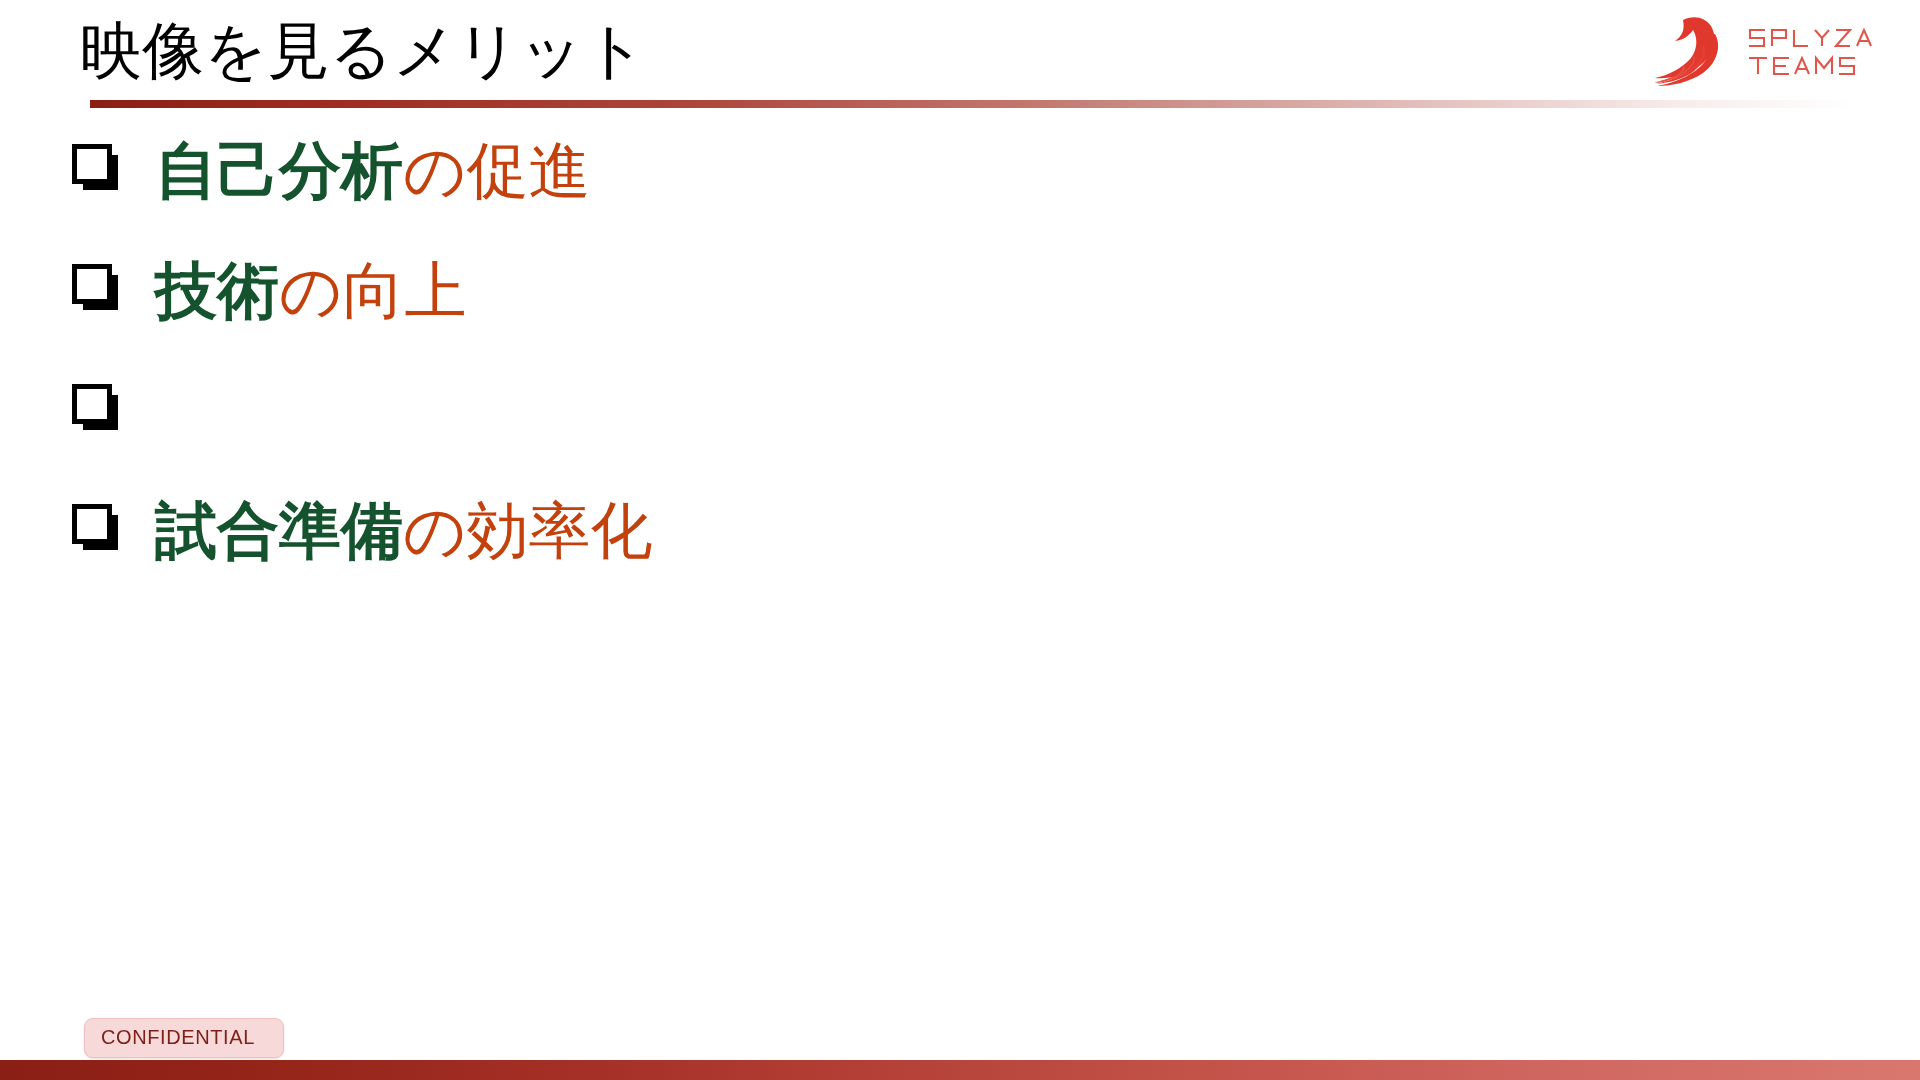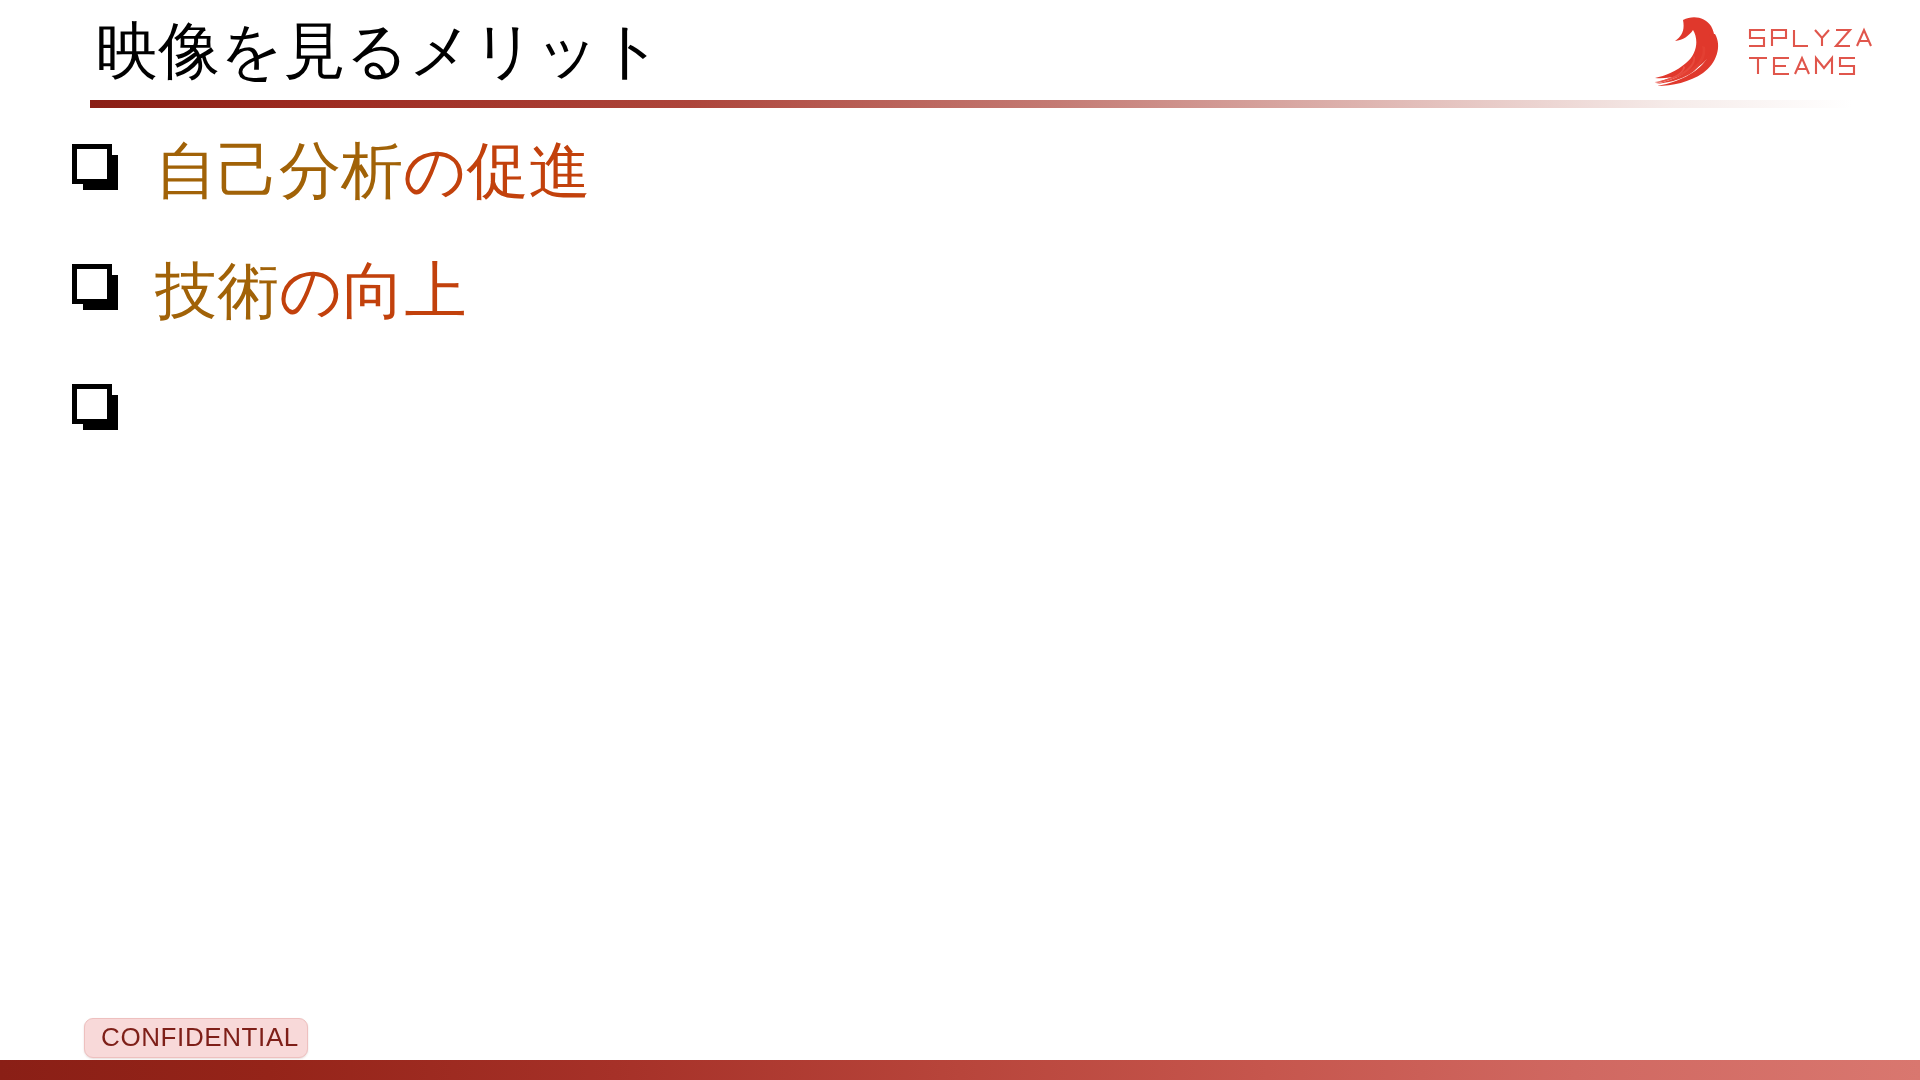--- a/index.html
+++ b/index.html
@@ -22,21 +22,21 @@
   
   .title-block {
     position: absolute;
     left: 0;
     top: 0;
     width: 1920px;
     height: 112px;
   }
   .slide-title {
     position: absolute;
-    left: 96px;
+    left: 80px;
     top: 8px;
     font-size: 62px;
     line-height: 86px;
     font-weight: 400;
     color: #000000;
     letter-spacing: 0px;
     white-space: nowrap;
   }
   .title-rule {
     position: absolute;
@@ -116,39 +116,39 @@
   }
   .bullet-text {
     position: absolute;
     left: 155px;
     top: -8px;
     font-size: 62px;
     line-height: 94px;
     white-space: nowrap;
   }
   .bullet-text .accent {
-    color: #a16207;
-    font-weight: 400;
+    color: #14532d;
+    font-weight: 700;
   }
   .bullet-text .plain {
     color: #c2410c;
     font-weight: 400;
   }
 
   
   .confidential {
     position: absolute;
     left: 84px;
     top: 1018px;
-    padding: 5px 8px 7px 16px;
+    padding: 5px 28px 7px 16px;
     background: #f8d9d9;
     border: 1px solid #eec0bf;
     border-radius: 9px;
     box-shadow: 0 1px 2px rgba(120, 60, 55, 0.18);
-    font-size: 26px;
+    font-size: 20px;
     line-height: 26px;
     letter-spacing: 0.6px;
     color: #7e1f18;
     white-space: nowrap;
   }
 
   
   .footer-bar {
     position: absolute;
     left: 0;
@@ -229,20 +229,29 @@
       </span>
     </div>
 
     <div class="bullet-row">
       <span class="bullet-marker">
         <span class="sq-shadow"></span>
           <span class="sq-front"></span>
       </span>
     </div>
 
+    <div class="bullet-row">
+      <span class="bullet-marker">
+        <span class="sq-shadow"></span>
+          <span class="sq-front"></span>
+      </span>
+      <span class="bullet-text">
+        <span class="accent">試合準備</span><span class="plain">の効率化</span>
+      </span>
+    </div>
 
   </div>
 
   <div class="confidential">CONFIDENTIAL</div>
 
   <div class="footer-bar"></div>
 
 </div>
 
 </body></html>

